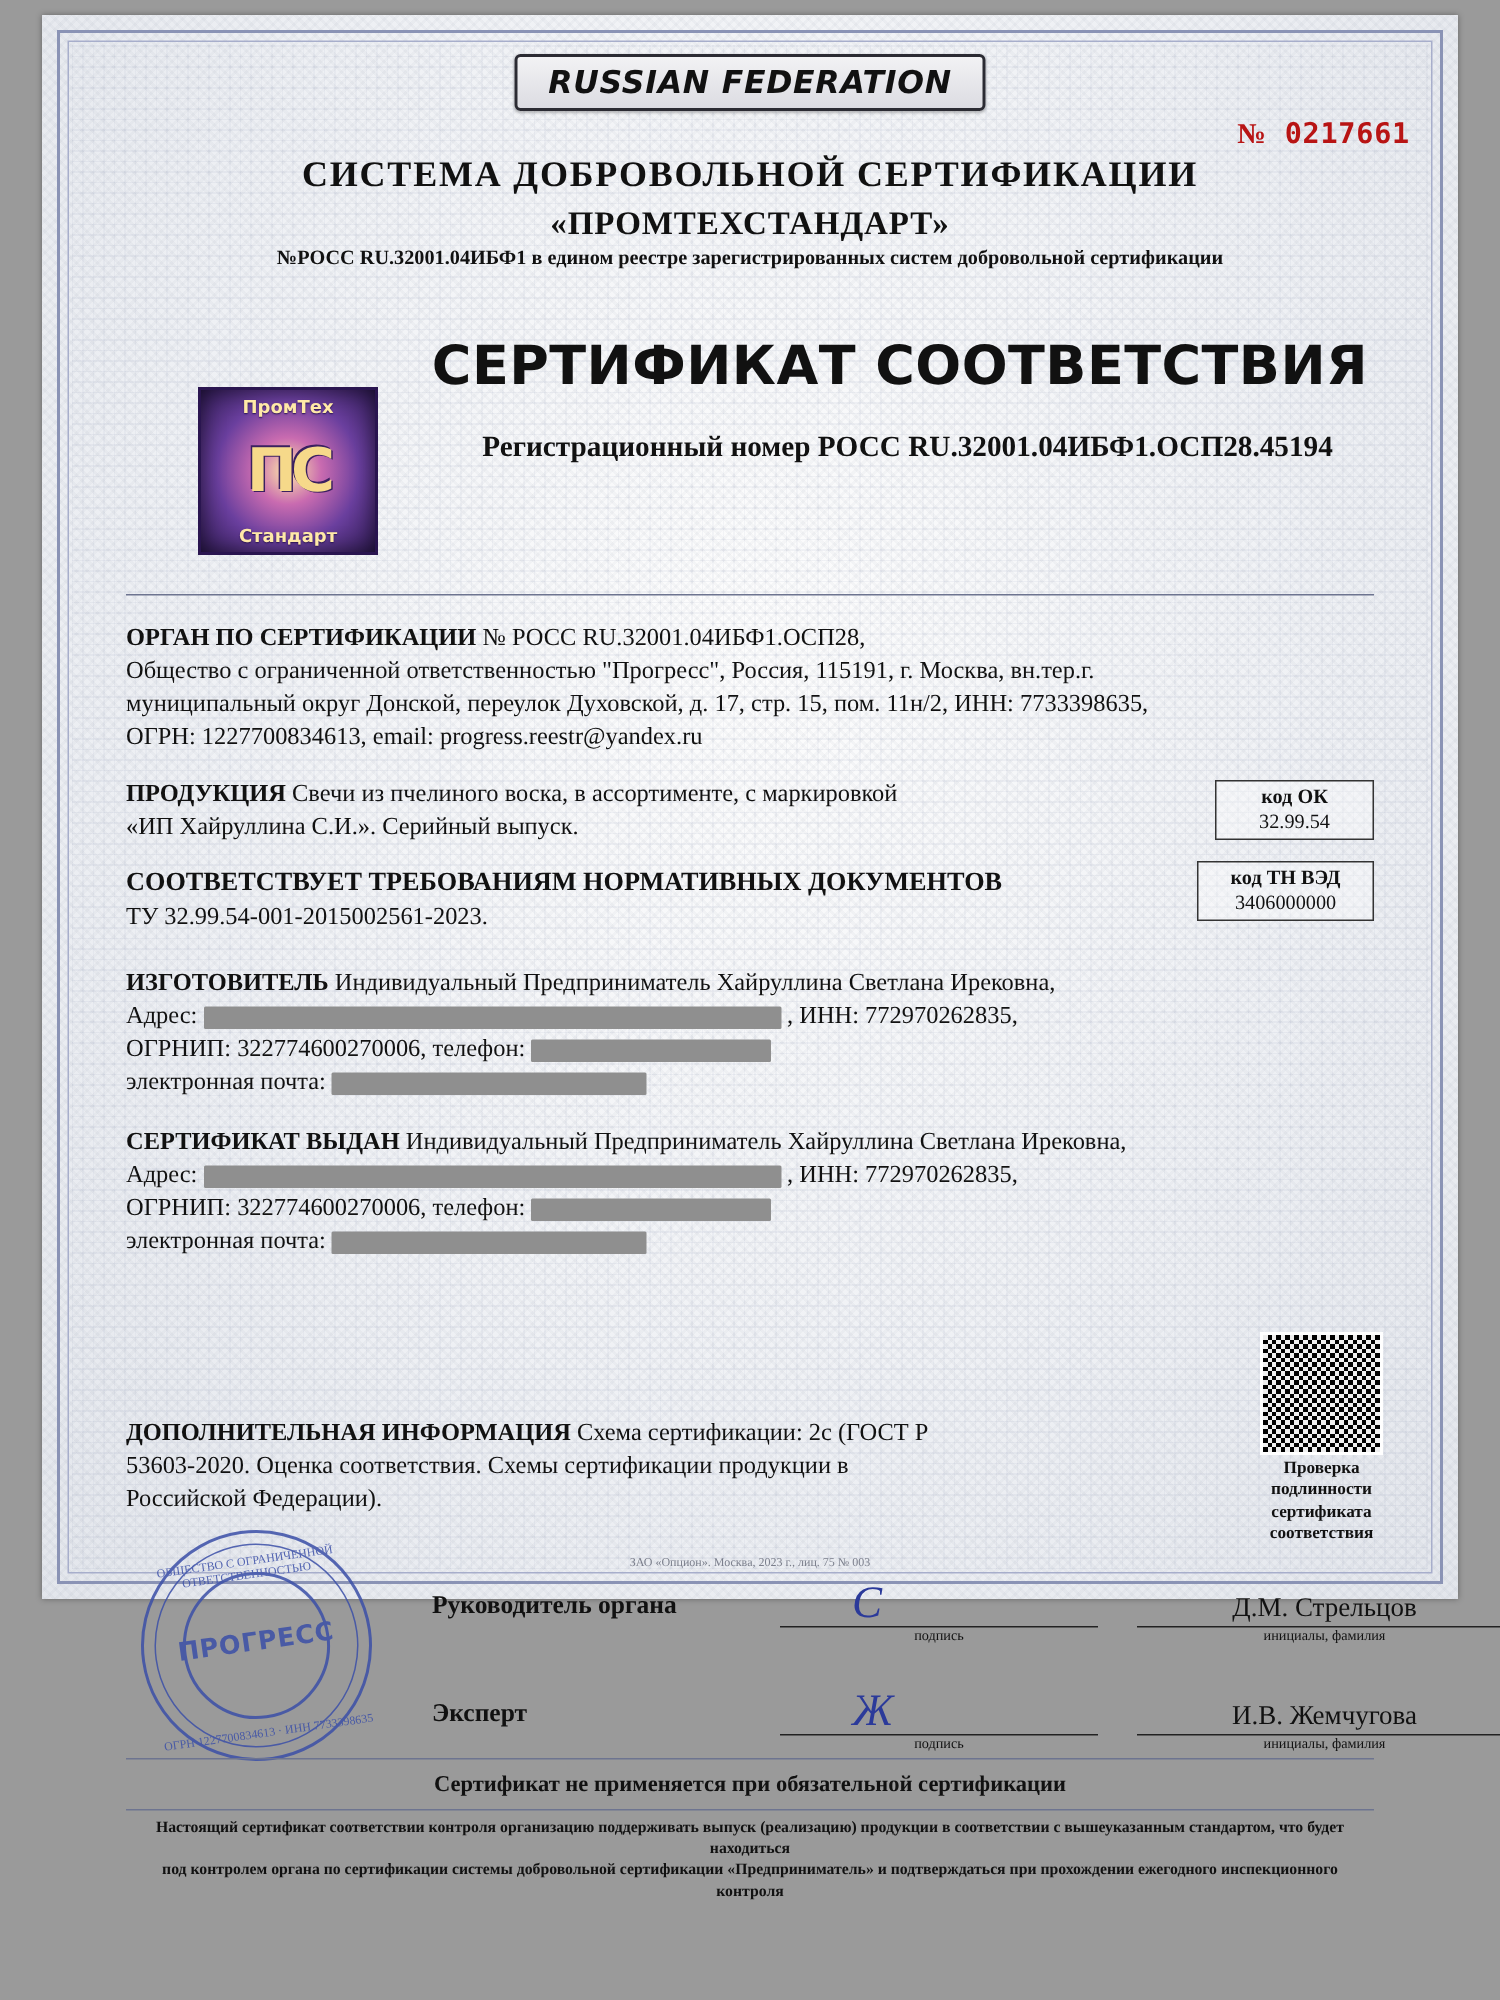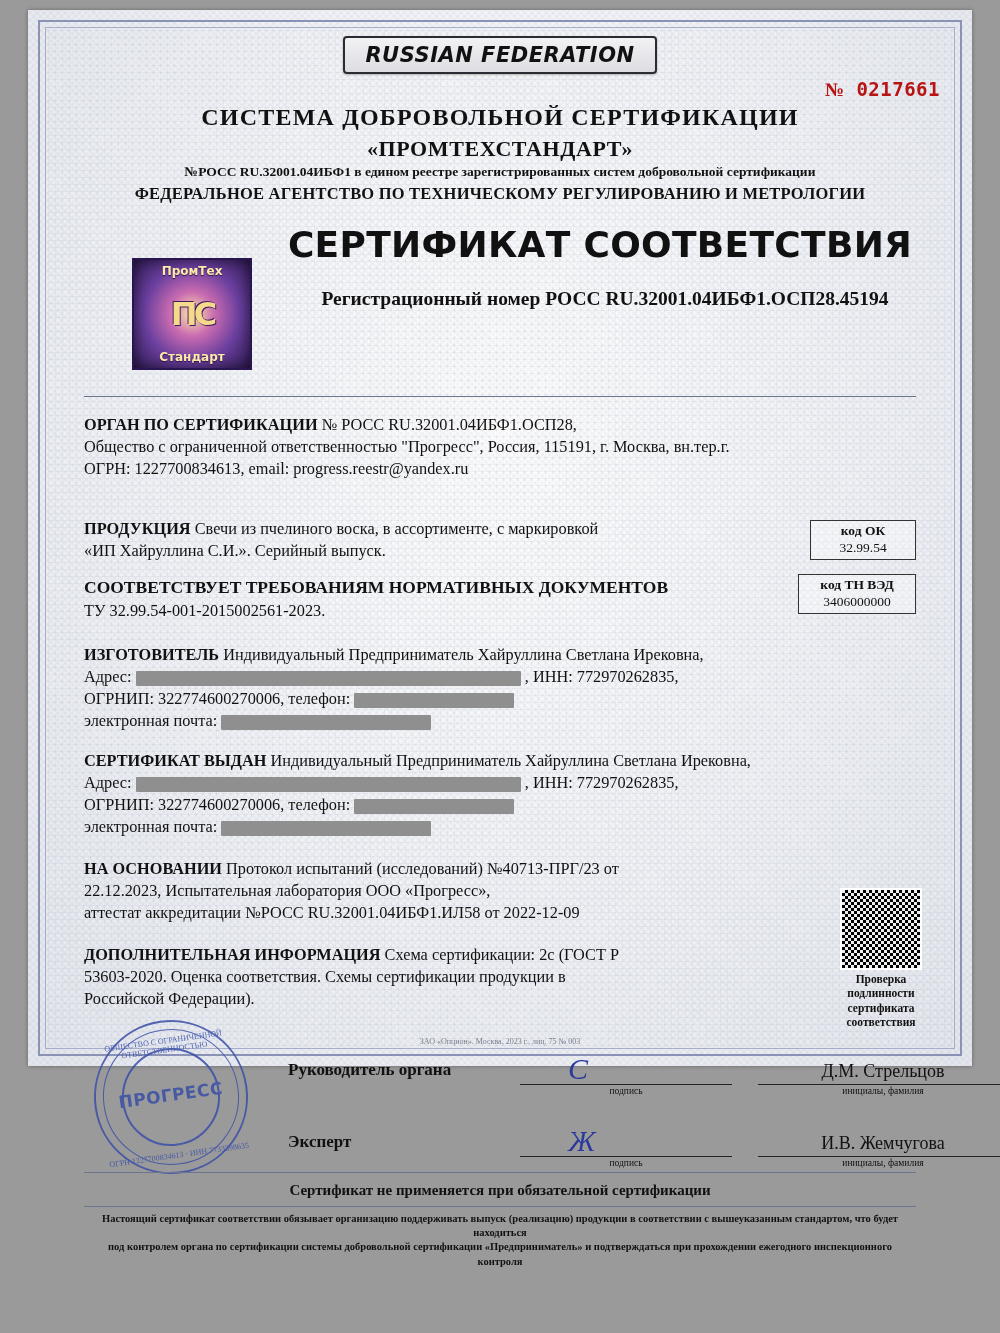--- a/index.html
+++ b/index.html
@@ -155,21 +155,21 @@
     bottom: 4px; left: 0; right: 0;
     text-align: center;
     color: #ffe9a8;
     font-size: 12px;
     font-weight: bold;
     font-family: "DejaVu Sans", sans-serif;
     text-shadow: 0 1px 1px #2a1550;
   }
   .emblem .glyph {
     font-family: "DejaVu Sans", sans-serif;
-    font-size: 32px;
+    font-size: 40px;
     font-weight: bold;
     color: #f6d98a;
     text-shadow: 1px 1px 0 #3a2060, -1px -1px 0 #3a2060;
     letter-spacing: -4px;
   }
 
   .cert-title {
     position: absolute;
     left: 210px;
     top: 188px;
@@ -380,39 +380,39 @@
     </div>
 
     <div class="serial">
       <span class="no">№</span>
       <span>0217661</span>
     </div>
 
     <div class="sys-title">СИСТЕМА ДОБРОВОЛЬНОЙ СЕРТИФИКАЦИИ</div>
     <div class="sys-title2">«ПРОМТЕХСТАНДАРТ»</div>
     <div class="reg-line">№РОСС RU.32001.04ИБФ1 в едином реестре зарегистрированных систем добровольной сертификации</div>
-    <div class="agency">ФЕДЕРАЛЬНОЕ АГЕНТСТВО ПО ТЕХНИЧЕСКОМУ РЕГУЛИРОВАНИЮ И МЕТРОЛОГИИ</div>
 
     <div class="emblem">
       <div class="top-txt">ПромТех</div>
       <div class="glyph">ПС</div>
       <div class="bot-txt">Стандарт</div>
     </div>
 
     <div class="cert-title">СЕРТИФИКАТ СООТВЕТСТВИЯ</div>
     <div class="regnum">Регистрационный номер РОСС RU.32001.04ИБФ1.ОСП28.45194</div>
 
     <div class="hr" style="top:360px;"></div>
 
     <div class="block" style="left:26px; right:26px; top:378px;">
       <div>
         <span class="lbl-cap">ОРГАН ПО СЕРТИФИКАЦИИ</span>
         <span>№ РОСС RU.32001.04ИБФ1.ОСП28,</span>
       </div>
       <div>Общество с ограниченной ответственностью "Прогресс", Россия, 115191, г. Москва, вн.тер.г.</div>
+      <div>муниципальный округ Донской, переулок Духовской, д. 17, стр. 15, пом. 11н/2, ИНН: 7733398635,</div>
       <div>ОГРН: 1227700834613, email: progress.reestr@yandex.ru</div>
     </div>
 
     <div class="block" style="left:26px; width:660px; top:482px;">
       <div>
         <span class="lbl-cap">ПРОДУКЦИЯ</span>
         <span>Свечи из пчелиного воска, в ассортименте, с маркировкой</span>
       </div>
       <div>«ИП Хайруллина С.И.». Серийный выпуск.</div>
     </div>
@@ -465,28 +465,20 @@
       <div>
         <span>ОГРНИП: 322774600270006, телефон:</span>
         <span class="redacted" style="width:160px;"></span>
       </div>
       <div>
         <span>электронная почта:</span>
         <span class="redacted" style="width:210px;"></span>
       </div>
     </div>
 
-    <div class="block" style="left:26px; width:690px; top:822px;">
-      <div>
-        <span class="lbl-cap">НА ОСНОВАНИИ</span>
-        <span>Протокол  испытаний  (исследований)  №40713-ПРГ/23  от</span>
-      </div>
-      <div>22.12.2023, Испытательная лаборатория ООО «Прогресс»,</div>
-      <div>аттестат аккредитации №РОСС RU.32001.04ИБФ1.ИЛ58 от 2022-12-09</div>
-    </div>
 
     <div class="block" style="left:26px; width:690px; top:908px;">
       <div>
         <span class="lbl-cap">ДОПОЛНИТЕЛЬНАЯ ИНФОРМАЦИЯ</span>
         <span>Схема сертификации: 2с (ГОСТ Р</span>
       </div>
       <div>53603-2020. Оценка соответствия. Схемы сертификации продукции в</div>
       <div>Российской Федерации).</div>
     </div>
 
@@ -521,19 +513,19 @@
       <div class="sig-cap" style="left:232px; width:212px;">подпись</div>
       <div class="sig-name">И.В. Жемчугова</div>
       <div class="sig-line2"></div>
       <div class="sig-cap" style="left:470px; width:250px;">инициалы, фамилия</div>
     </div>
 
     <div class="hr" style="top:1136px;"></div>
     <div class="footer-note">Сертификат не применяется при обязательной сертификации</div>
     <div class="footer-hr"></div>
     <div class="fine-print">
-      <div>Настоящий сертификат соответствии обязывает организацию поддерживать выпуск (реализацию) продукции в соответствии с вышеуказанным стандартом, что будет находиться</div>
+      <div>Настоящий сертификат соответствии контроля организацию поддерживать выпуск (реализацию) продукции в соответствии с вышеуказанным стандартом, что будет находиться</div>
       <div>под контролем органа по сертификации системы добровольной сертификации «Предприниматель» и подтверждаться при прохождении ежегодного инспекционного контроля</div>
     </div>
     <div class="tiny-print">ЗАО «Опцион». Москва, 2023 г., лиц. 75 № 003</div>
 
   </div>
 </div>
 
 </body></html>

